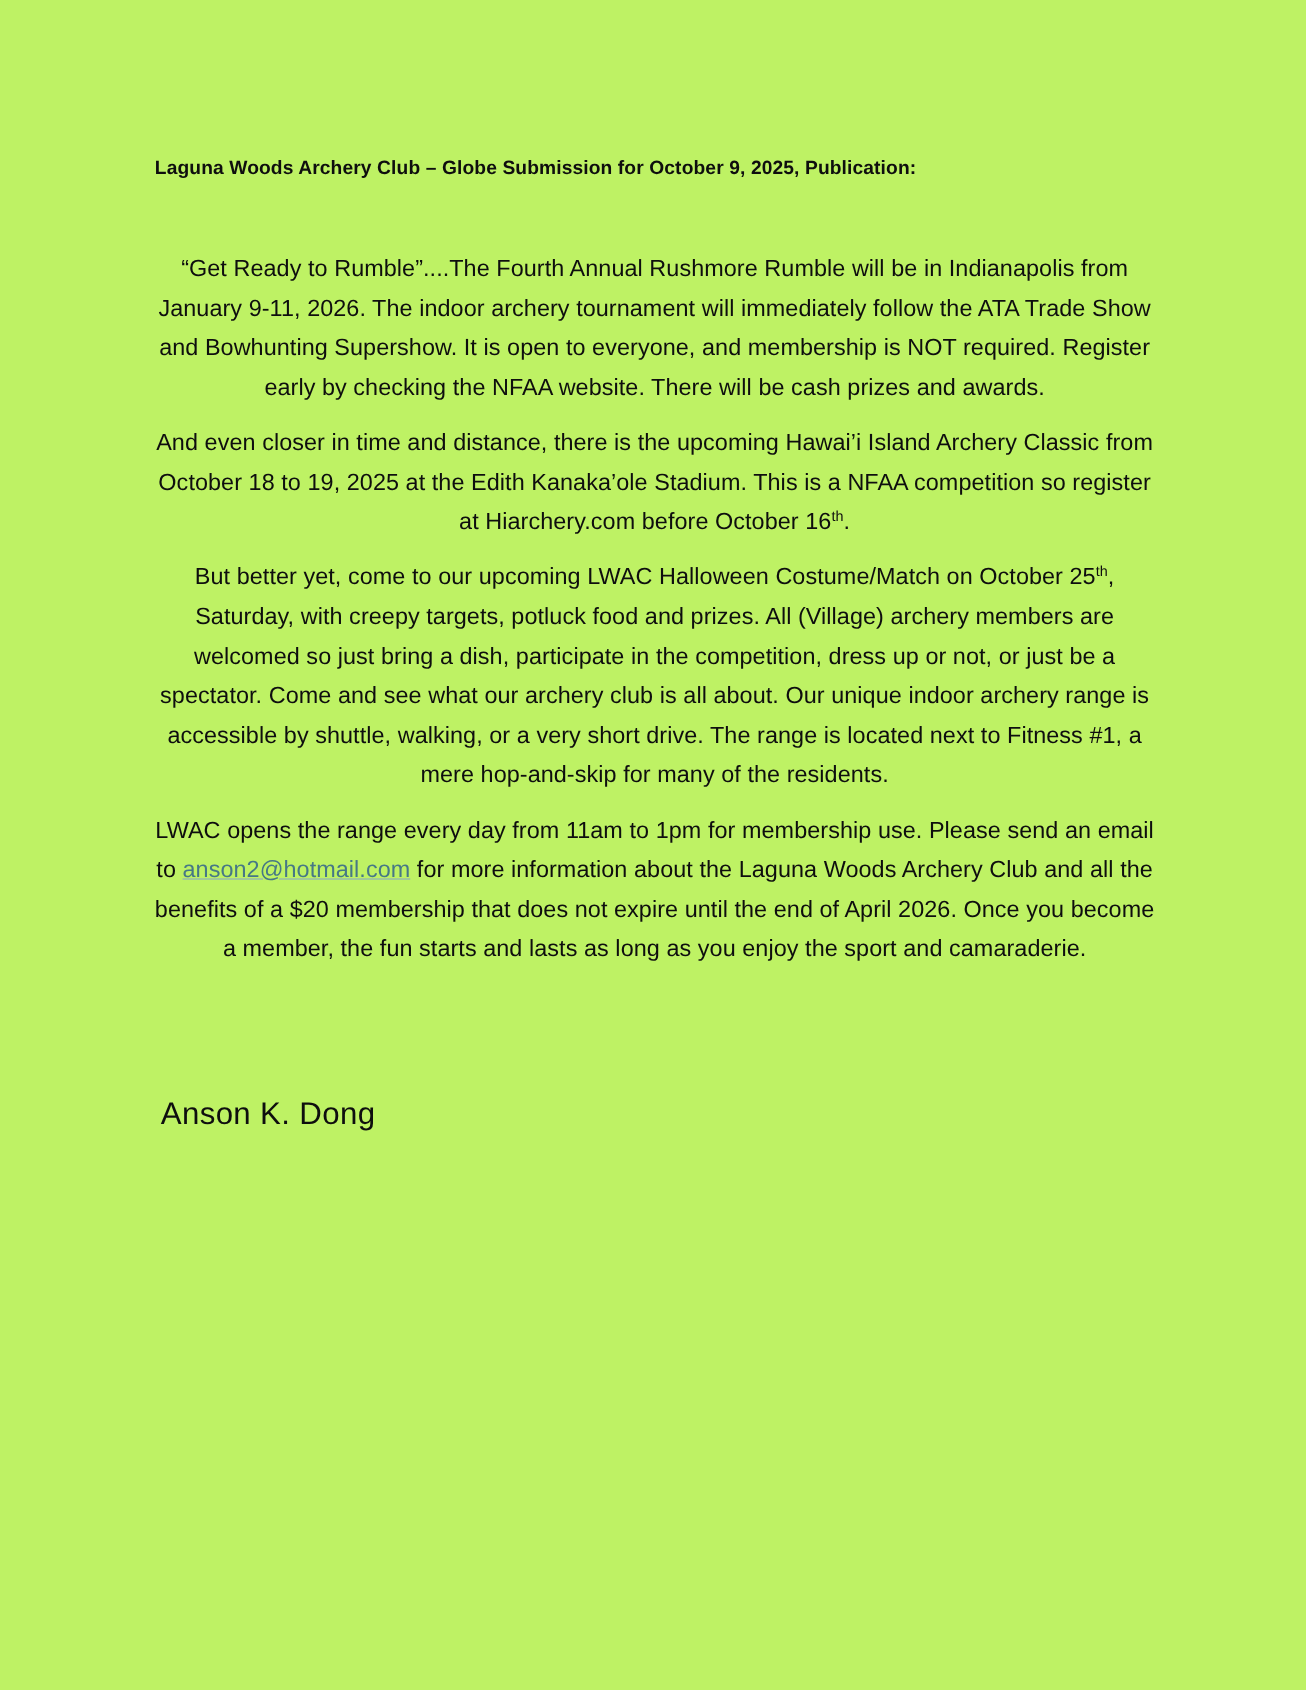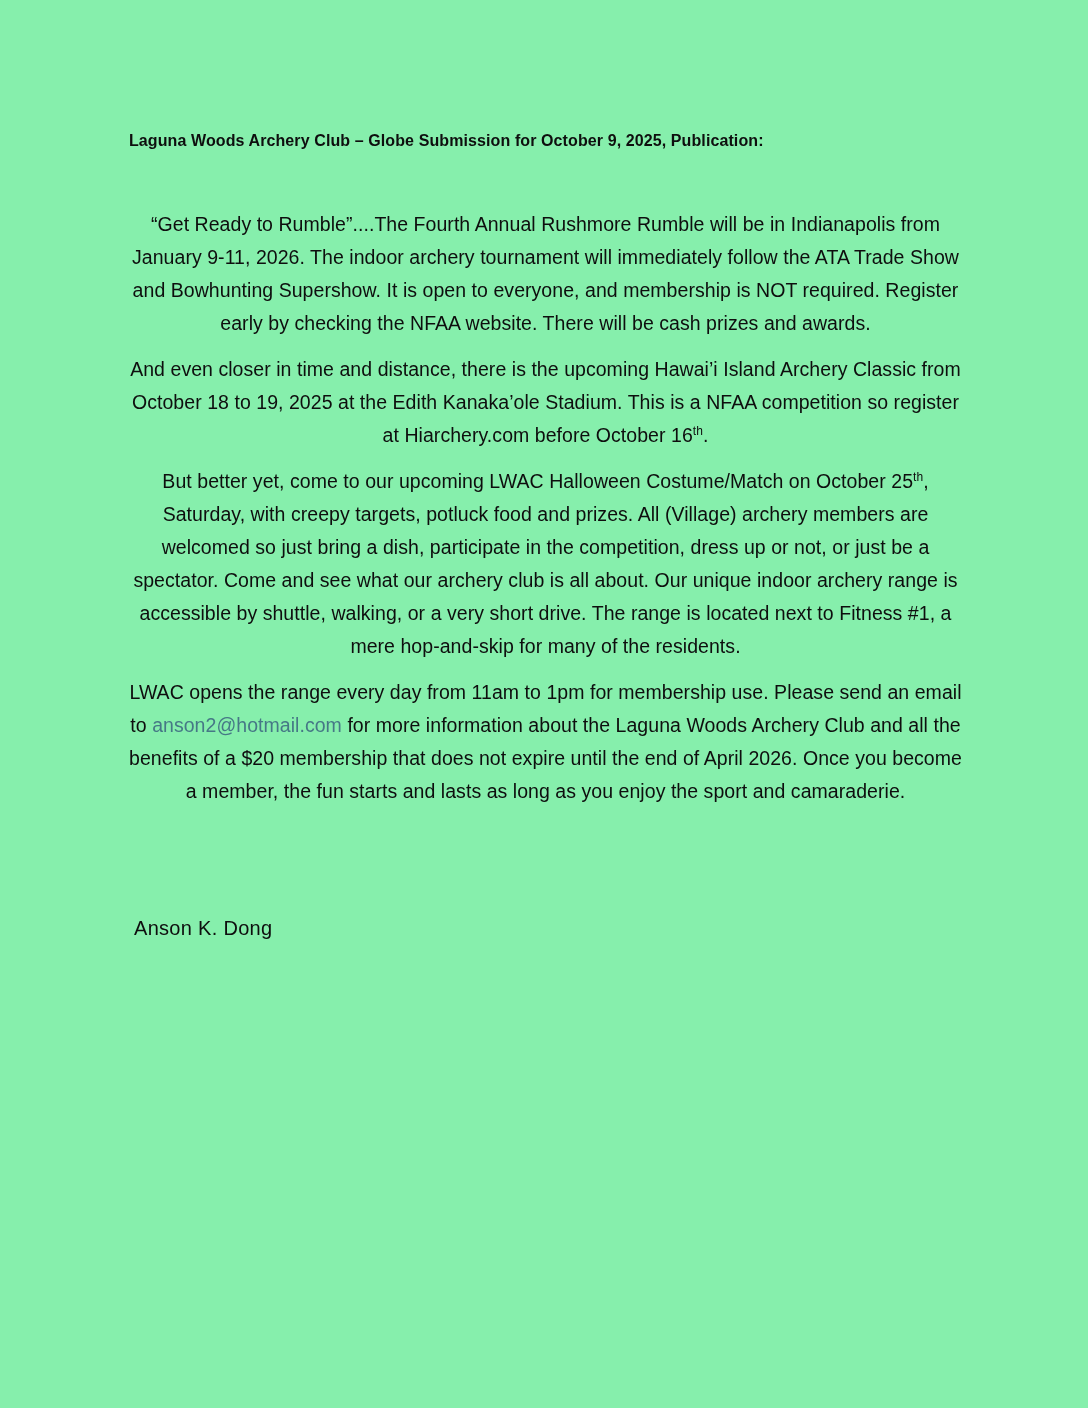--- a/index.html
+++ b/index.html
@@ -4,21 +4,21 @@
 <style>
   html, body {
     margin: 0;
     padding: 0;
     background: #ffffff;
   }
   .page {
     position: relative;
     width: 1088px;
     height: 1408px;
-    background: #86efac;
+    background: #bef264;
     overflow: hidden;
     font-family: "Liberation Sans", sans-serif;
     color: #0e0e0e;
   }
   .content {
     position: absolute;
     left: 129px;
     top: 130px;
     width: 833px;
   }
@@ -37,25 +37,26 @@
     text-align: center;
   }
   .para sup {
     font-size: 12px;
     line-height: 0;
     vertical-align: super;
     margin-top: 24px;
   }
   .email-link {
     color: #467886;
+    text-decoration: underline;
     text-decoration-color: #8fb0ba;
     cursor: pointer;
   }
   .signature {
-    font-size: 20px;
+    font-size: 26px;
     line-height: 33px;
     margin: 104px 0 0 0;
     padding-left: 5px;
     letter-spacing: 0.3px;
   }
 </style>
 </head>
 <body>
 
 <div class="page">

